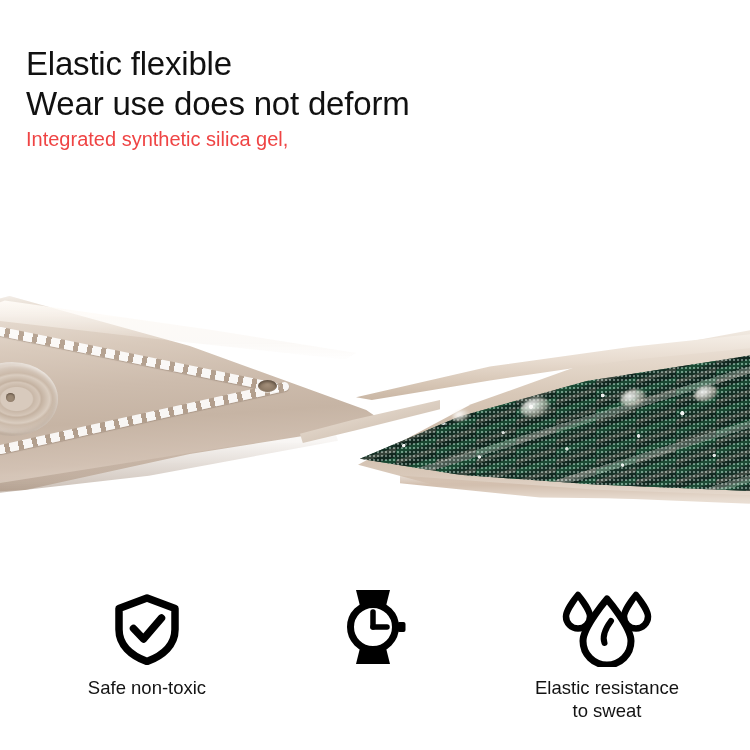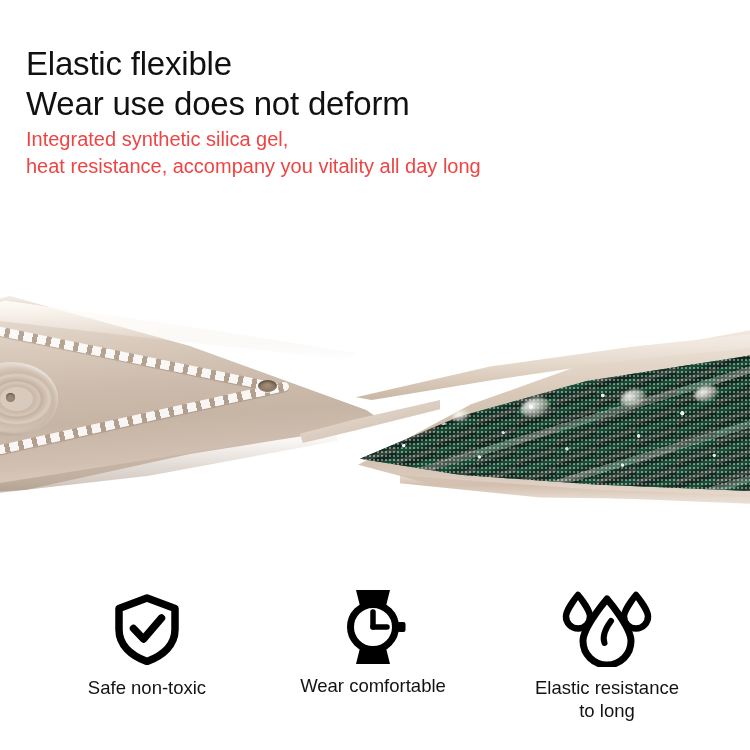--- a/index.html
+++ b/index.html
@@ -300,21 +300,20 @@
 
 <div class="page">
 
   <div class="headline-block">
     <div class="headline">Elastic flexible</div>
     <div class="headline">Wear use does not deform</div>
   </div>
 
   <div class="subcopy">
     <div>Integrated synthetic silica gel,</div>
-    <div>heat resistance, accompany you vitality all day long</div>
   </div>
 
   <div class="product-photo">
 
     <div class="strap-left"></div>
     <div class="strap-left-highlight"></div>
     <div class="strap-left-shade"></div>
 
     <div class="emboss-disc"></div>
     <div class="emboss-dot"></div>
@@ -361,38 +360,35 @@
 
           <rect x="61.5" y="34" width="8" height="10" rx="2" fill="#000000"></rect>
 
           <circle cx="37" cy="39" r="22.5" fill="none" stroke="#000000" stroke-width="7"></circle>
 
           <path d="M37 39 V24" stroke="#000000" stroke-width="5.5" stroke-linecap="round" fill="none"></path>
 
           <path d="M37 39 H51" stroke="#000000" stroke-width="5.5" stroke-linecap="round" fill="none"></path>
         </svg>
       </div>
-      <div class="caption">
-        <span>Wear comfortable</span>
-      </div>
     </div>
 
     <div class="feature feature-3">
       <div class="icon-wrap">
         <svg width="92" height="76" viewBox="0 0 92 76">
 
           <path d="M17 4 C17 4 29 18.5 29 25.5 A12 12 0 0 1 5 25.5 C5 18.5 17 4 17 4 Z" fill="none" stroke="#000000" stroke-width="6.5" stroke-linejoin="round"></path>
 
           <path d="M75 4 C75 4 87 18.5 87 25.5 A12 12 0 0 1 63 25.5 C63 18.5 75 4 75 4 Z" fill="none" stroke="#000000" stroke-width="6.5" stroke-linejoin="round"></path>
 
           <path d="M46 8 C46 8 70 36 70 50 A24 24 0 0 1 22 50 C22 36 46 8 46 8 Z" fill="none" stroke="#000000" stroke-width="7" stroke-linejoin="round"></path>
 
           <path d="M50 30 C44 38 41 45 43.5 52" fill="none" stroke="#000000" stroke-width="6" stroke-linecap="round"></path>
         </svg>
       </div>
       <div class="caption">
         <span>Elastic resistance</span>
-        <span class="l2">to long</span>
+        <span class="l2">to sweat</span>
       </div>
     </div>
 
   </div>
 </div>
 
 </body></html>

